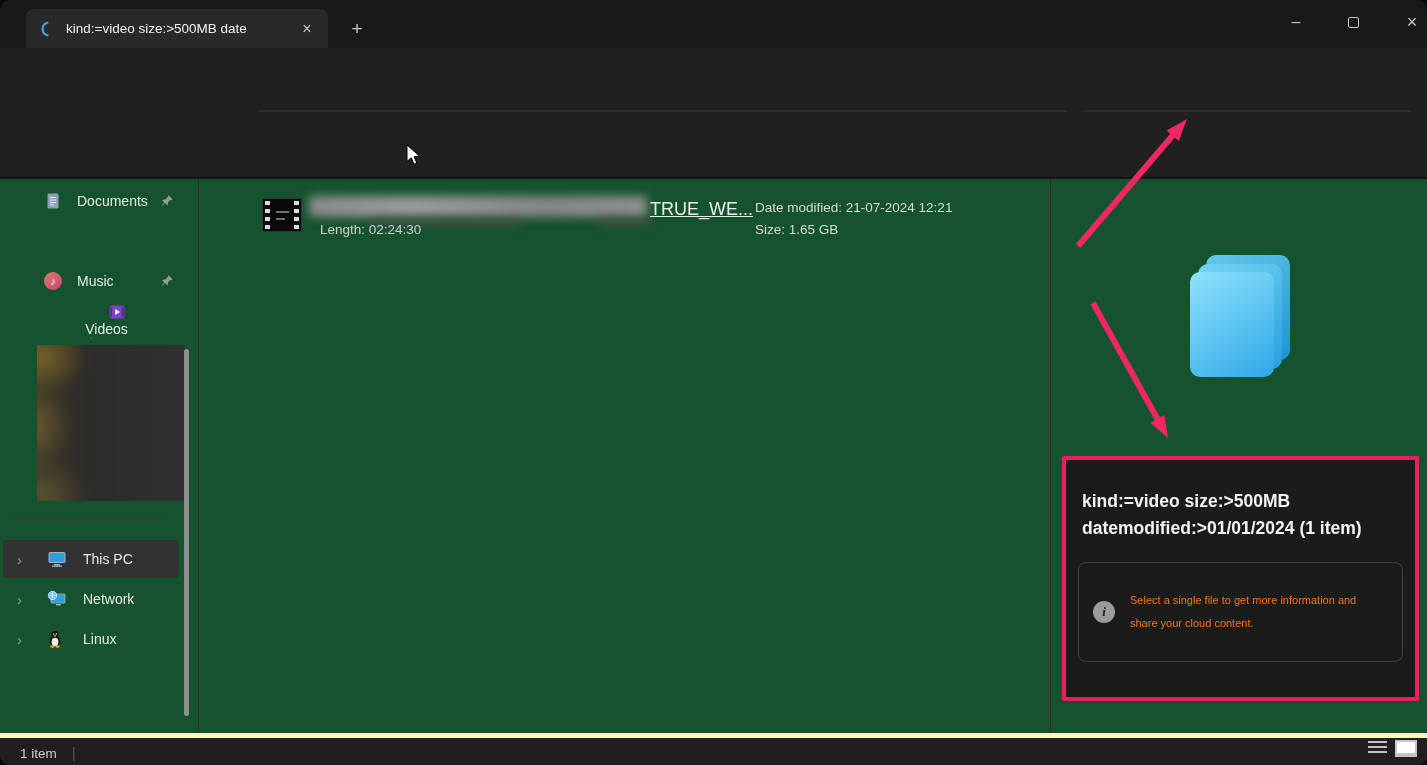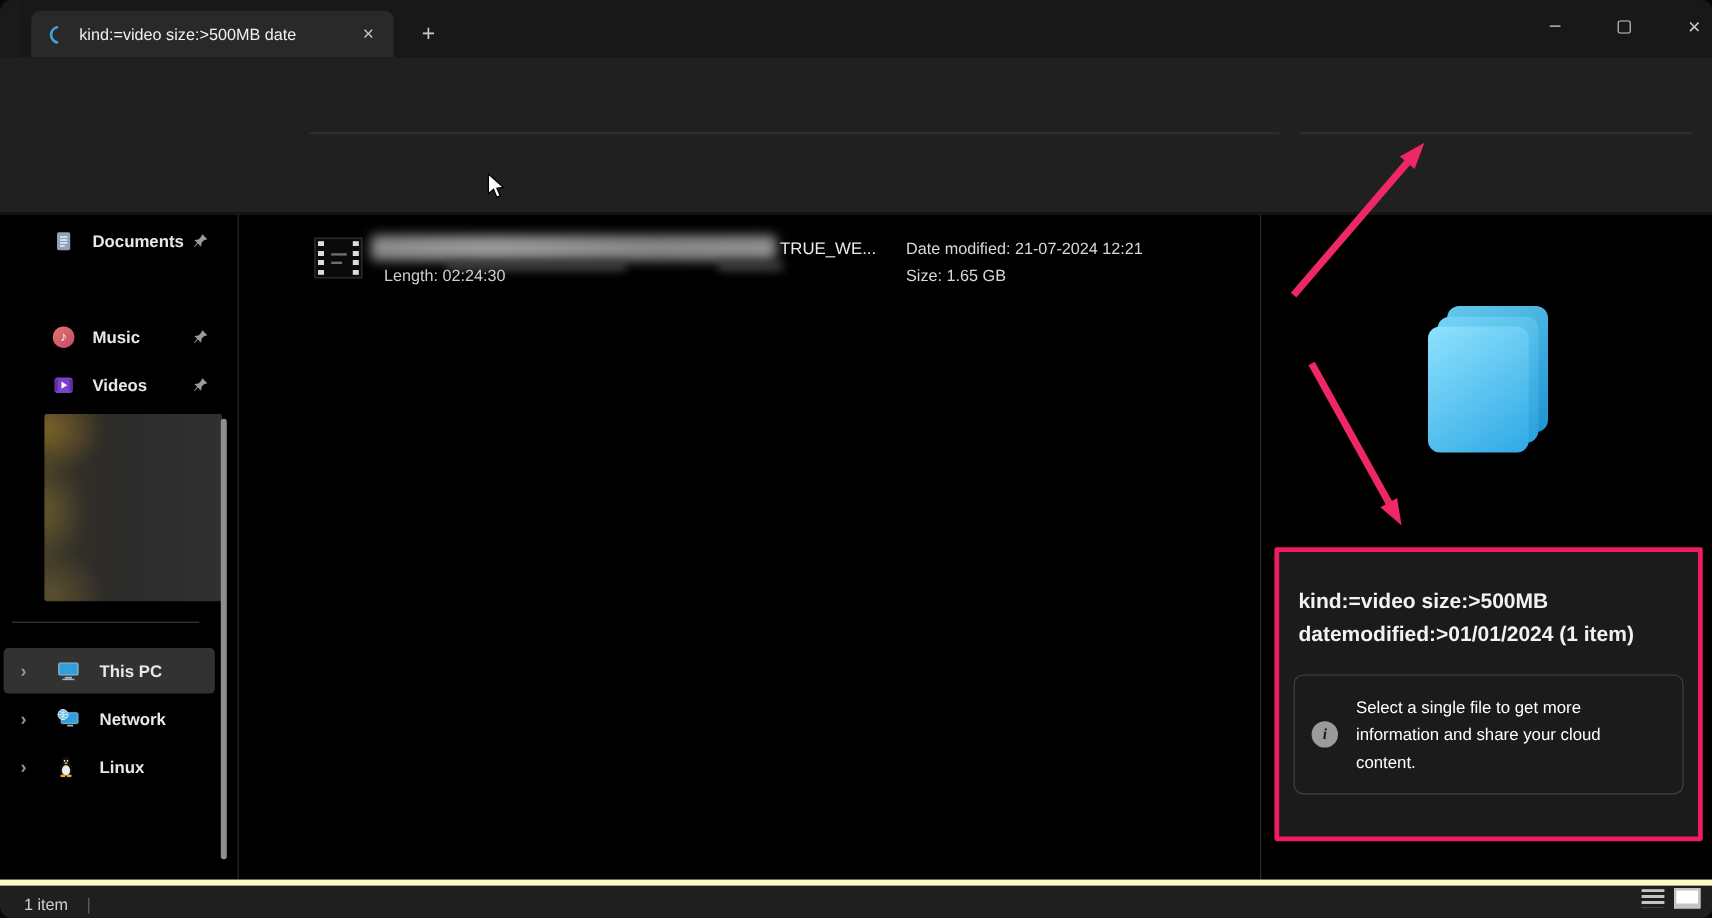--- a/index.html
+++ b/index.html
@@ -43,21 +43,21 @@
   .toolbar { position:absolute; left:0; top:112px; width:1427px; height:66px; background:#202020;
              border-bottom:1px solid #0d0d0d; }
   .tbg { position:absolute; top:127px; height:36px; display:flex; align-items:center; gap:7px;
          padding:0 8px; border-radius:4px; color:#e3e3e3; font-size:14px; }
   .tbico { position:absolute; top:127px; width:40px; height:36px; display:flex; align-items:center;
            justify-content:center; border-radius:4px; }
   .tbsep { position:absolute; top:129px; width:1px; height:32px; background:#3c3c3c; }
   .dots { letter-spacing:2px; font-size:13px; color:#e8e8e8; font-weight:bold; }
 
   
-  .content { position:absolute; left:0; top:179px; width:1427px; height:554px; background:#000000;font-weight:bold; }
+  .content { position:absolute; left:0; top:179px; width:1427px; height:554px; background:#14532d; }
   .vsep1 { position:absolute; left:198px; top:179px; width:1px; height:554px; background:#2c2c2c; }
   .vsep2 { position:absolute; left:1050px; top:179px; width:1px; height:554px; background:#2c2c2c; }
 
   
   .sbrow { position:absolute; left:8px; width:182px; height:36px; display:flex; align-items:center;
            border-radius:4px; color:#e8e8e8; font-size:14px; }
   .sbrow .ic { margin-left:36px; width:18px; height:18px; display:flex; align-items:center; justify-content:center; }
   .sbrow .lbl { margin-left:15px; flex:1; }
   .sbrow .pin { margin-right:16px; width:14px; height:14px; }
   .music-circle { width:18px; height:18px; border-radius:50%;
@@ -86,40 +86,40 @@
                  background:repeating-linear-gradient(#dcdcdc 0 4px,#0a0a0a 4px 8px); }
   .film .strip.l { left:2px; } .film .strip.r { right:2px; }
   .film .tline { position:absolute; left:13px; width:13px; height:2px; background:#6f6f6f; }
   .nameblur { position:absolute; left:309px; top:196px; width:338px; height:21px; border-radius:4px;
               background:linear-gradient(90deg,#8a8a8a,#9a9a9a 30%,#878787 70%,#8f8f8f);
               filter:blur(5px); }
   .nameblur2 { position:absolute; left:372px; top:219px; width:150px; height:6px; background:#4d4d4d;
                filter:blur(4px); border-radius:3px; }
   .nameblur3 { position:absolute; left:598px; top:219px; width:55px; height:6px; background:#4d4d4d;
                filter:blur(4px); border-radius:3px; }
-  .fname { position:absolute; left:650px; top:199px; font-size:14px; color:#ececec; }
+  .fname { position:absolute; left:650px; top:199px; font-size:18px; color:#ececec;text-decoration:underline; }
   .fmeta { position:absolute; font-size:13.5px; color:#cfcfcf; }
 
   
   .fcard { position:absolute; width:84px; height:105px; border-radius:10px; }
   .fcard.back  { left:1206px; top:255px; background:linear-gradient(145deg,#63c8ec,#1f93d2); }
   .fcard.mid   { left:1198px; top:264px; background:linear-gradient(145deg,#76d4f4,#27a0dd); }
   .fcard.front { left:1190px; top:272px; background:linear-gradient(145deg,#8fe2fd,#2fa9e6); }
   .arrows { position:absolute; left:0; top:0; pointer-events:none; }
   .pinkbox { position:absolute; left:1062px; top:456px; width:357px; height:245px;
              border:4px solid #ed1d62; border-radius:2px; background:#1b1b1b; }
   .pinktitle { margin:28px 16px 14px 16px; width:326px; font-size:17.5px; font-weight:bold;
                color:#f2f2f2; line-height:27px; }
   .infobox { position:absolute; left:12px; top:102px; width:325px; height:100px;
              border:1px solid #434343; border-radius:8px; display:flex; align-items:center;
              padding:0 14px; gap:15px; }
   .infoicon { width:22px; height:22px; min-width:22px; border-radius:50%; background:#9b9b9b;
               color:#1b1b1b; font-size:13px; font-weight:bold; display:flex; align-items:center;
               justify-content:center; font-family:"Liberation Serif",serif; font-style:italic; }
-  .infotext { font-size:14px; line-height:23px; color:#ffffff; width:244px; }
+  .infotext { font-size:11px; line-height:23px; color:#f97316; width:244px; }
 
   
   .statusbar { position:absolute; left:0; top:733px; width:1427px; height:32px; background:#1f1f1f;
                border-top:5px solid #fef9c3; }
   .scount { position:absolute; left:20px; top:8px; font-size:13.5px; color:#cfcfcf; }
   .ssep { position:absolute; left:72px; top:7px; font-size:14px; color:#5a5a5a; }
   .sview1 { position:absolute; left:1368px; top:741px; width:19px; height:15px;
             background:repeating-linear-gradient(#c4c4c4 0 2px, transparent 2px 5px); }
   .sview2 { position:absolute; left:1395px; top:740px; width:22px; height:17px; background:#ffffff;
             border:2px solid #c4c4c4; border-bottom:4px solid #c4c4c4; }
@@ -311,21 +311,21 @@
       <span class="ic">
         <span class="music-circle">
             <span>♪</span>
           </span>
       </span>
       <span class="lbl">Music</span>
       <svg class="pin" viewBox="0 0 14 14">
           <path d="M8.6 1.2 L12.8 5.4 L10 6.2 L8 8.2 L7.6 11.6 L5 9 L2.2 11.8 L1.6 11.2 L4.4 8.4 L2 6 L5.4 5.6 L7.4 3.6 Z" fill="#9a9a9a"></path>
         </svg>
     </div>
-    <div class="sbrow" style="top:124px;">
+    <div class="sbrow" style="top:124px;flex-direction:column;">
       <span class="ic">
         <svg width="18" height="18" viewBox="0 0 18 18">
             <rect x="1.5" y="2.5" width="15" height="13" rx="2.5" fill="#7b42c9"></rect>
             <rect x="1.5" y="4" width="2.6" height="10" fill="#5c2f9e"></rect>
             <rect x="13.9" y="4" width="2.6" height="10" fill="#5c2f9e"></rect>
             <path d="M7.2 6 L12 9 L7.2 12 Z" fill="#fff"></path>
           </svg>
       </span>
       <span class="lbl">Videos</span>
       <svg class="pin" viewBox="0 0 14 14">

